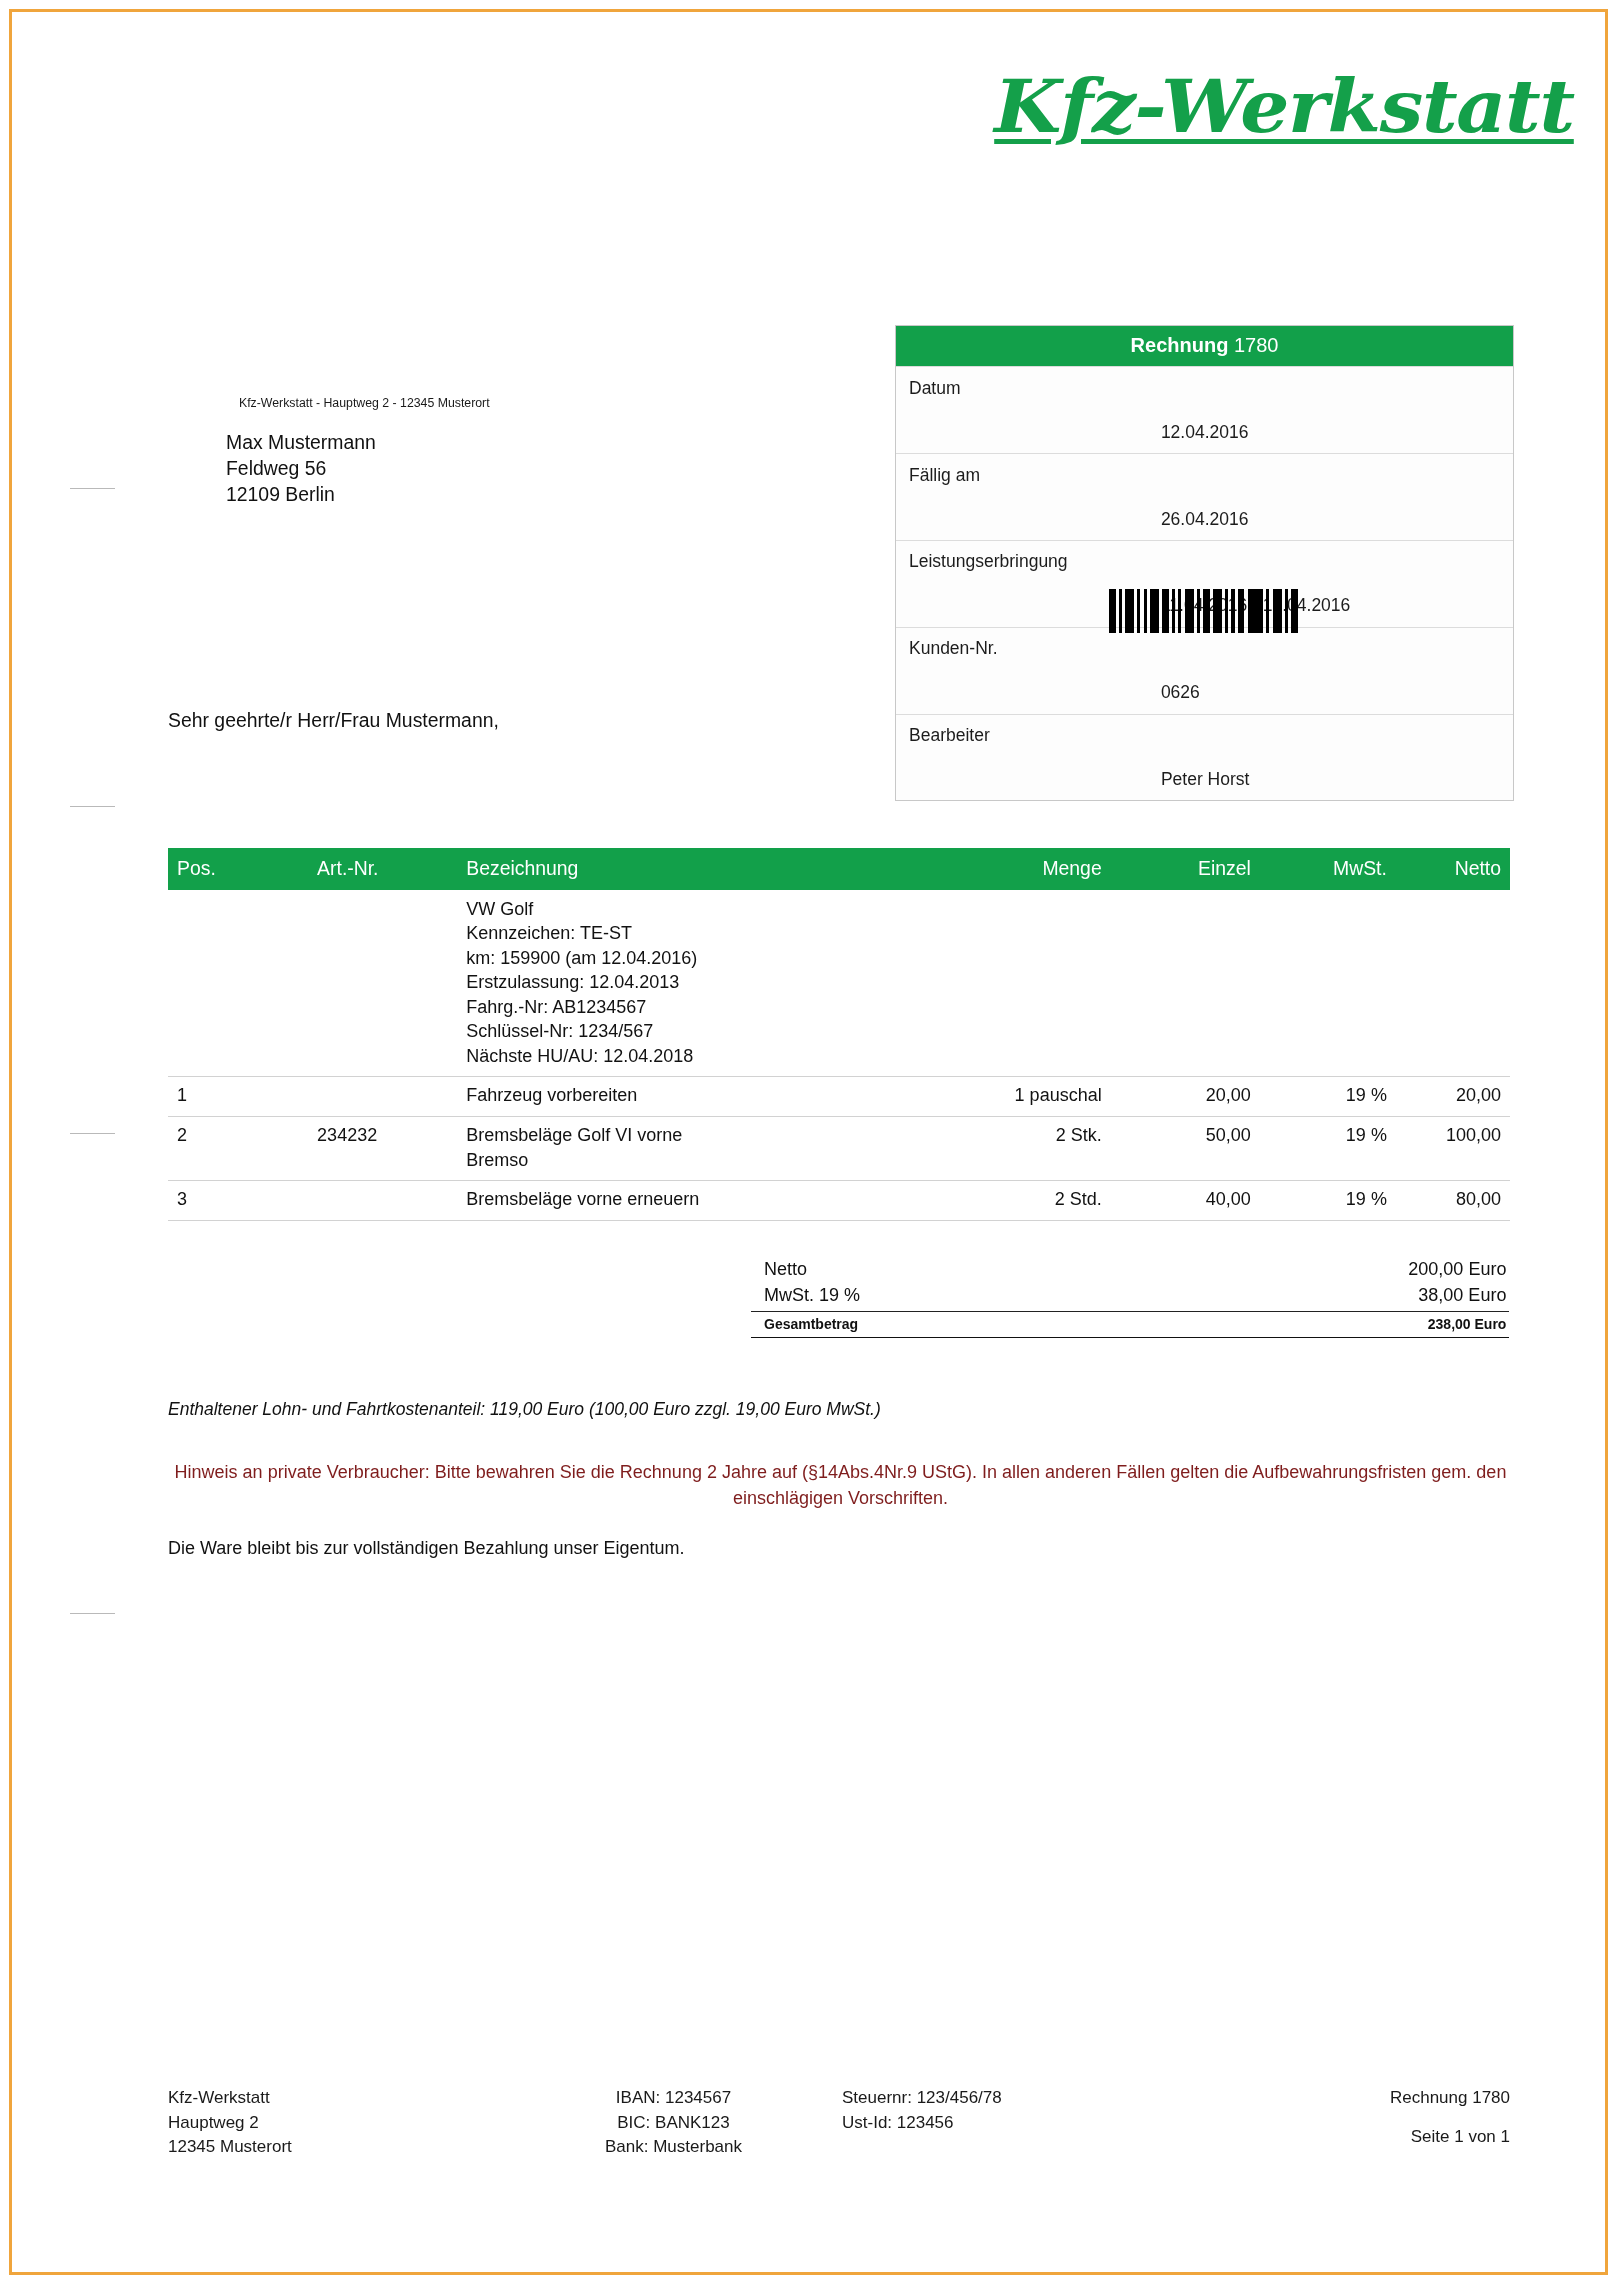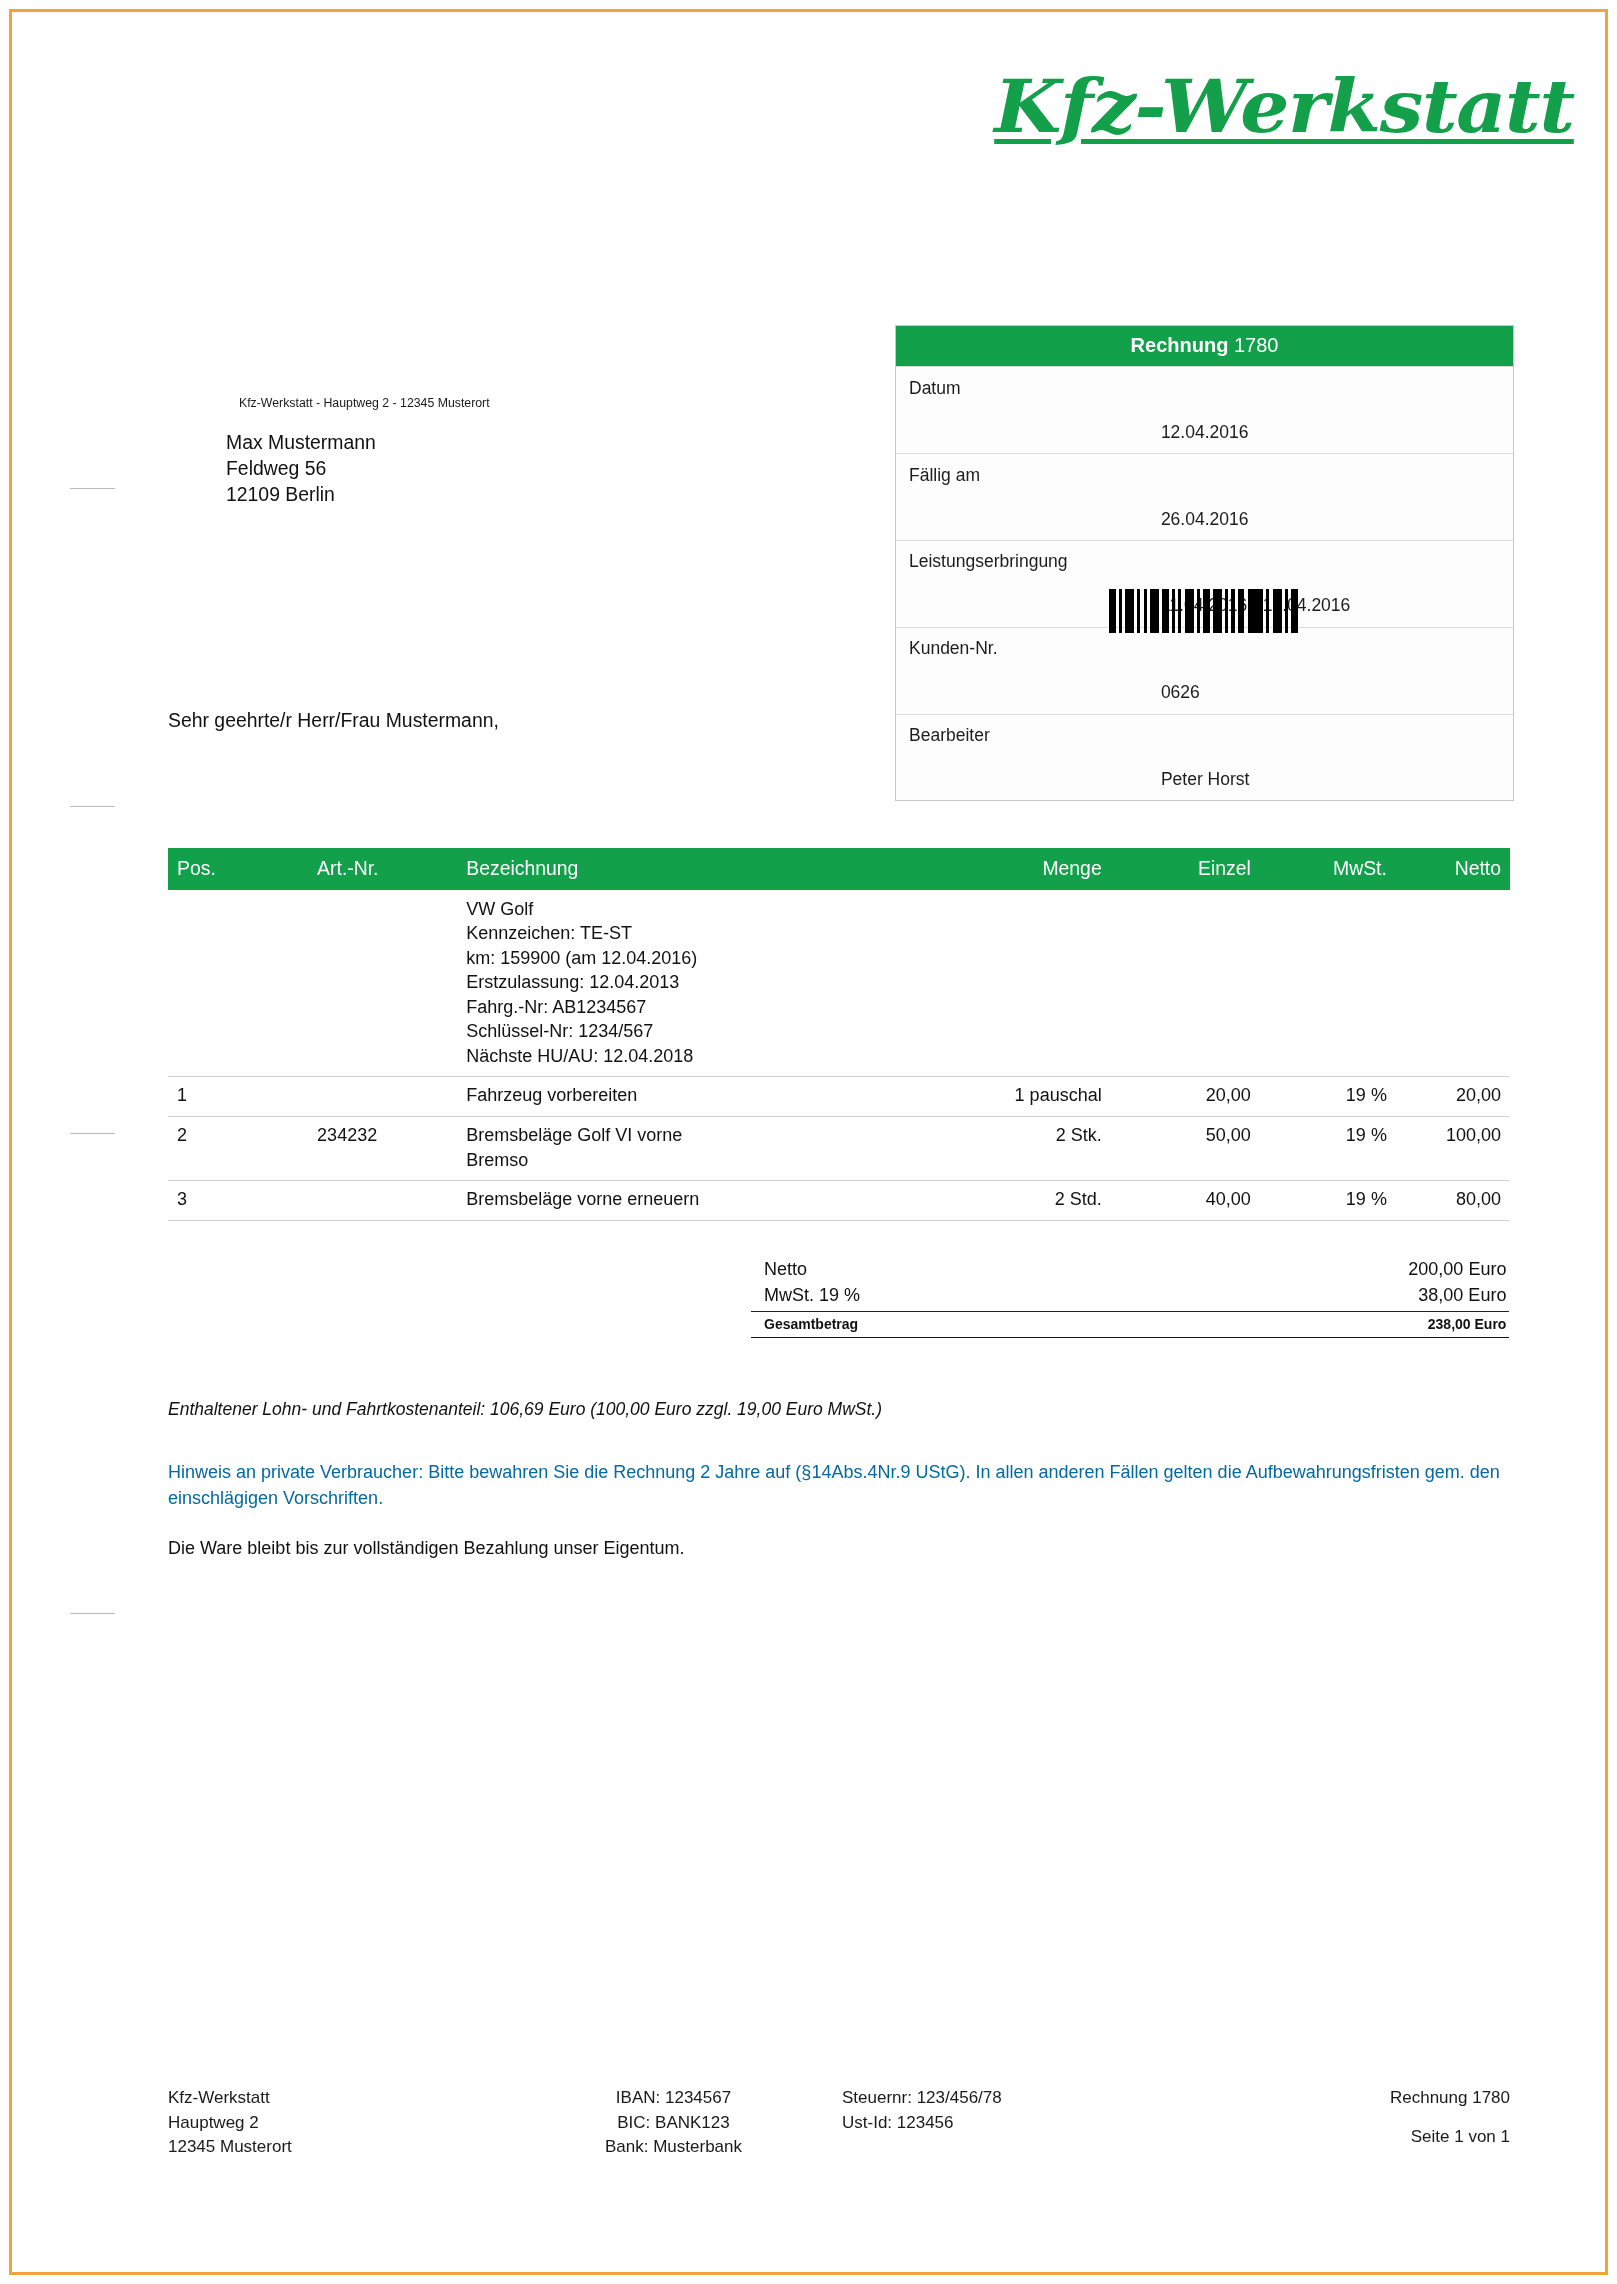--- a/index.html
+++ b/index.html
@@ -173,21 +173,22 @@
     font-size: 17.5px;
     font-style: italic;
     color: #111;
   }
   .note1 {
     position: absolute;
     left: 156px; top: 1447px;
     width: 1345px;
     font-size: 18px;
     line-height: 1.45;
-    color: #0369a1;
+    color: #7f1d1d;
+    text-align: center;
   }
   .note2 {
     position: absolute;
     left: 156px; top: 1526px;
     font-size: 18px;
     color: #111;
   }
   
   .footer {
     position: absolute;
@@ -352,21 +353,21 @@
       <div class="trow">
         <span>MwSt. 19 %</span>
         <span>38,00 Euro</span>
       </div>
       <div class="trow grand">
         <span>Gesamtbetrag</span>
         <span>238,00 Euro</span>
       </div>
     </div>
 
-    <div class="note-italic">Enthaltener Lohn- und Fahrtkostenanteil: 106,69 Euro (100,00 Euro zzgl. 19,00 Euro MwSt.)</div>
+    <div class="note-italic">Enthaltener Lohn- und Fahrtkostenanteil: 119,00 Euro (100,00 Euro zzgl. 19,00 Euro MwSt.)</div>
     <div class="note1">Hinweis an private Verbraucher: Bitte bewahren Sie die Rechnung 2 Jahre auf (§14Abs.4Nr.9 UStG). In allen anderen Fällen gelten die Aufbewahrungsfristen gem. den einschlägigen Vorschriften.</div>
     <div class="note2">Die Ware bleibt bis zur vollständigen Bezahlung unser Eigentum.</div>
 
     <div class="footer">
       <div class="fcol c1 nl" style="white-space: pre-line;">Kfz-Werkstatt
 Hauptweg 2
 12345 Musterort</div>
       <div class="fcol c2 nl" style="white-space: pre-line; text-align: center;">IBAN: 1234567
 BIC: BANK123
 Bank: Musterbank</div>

